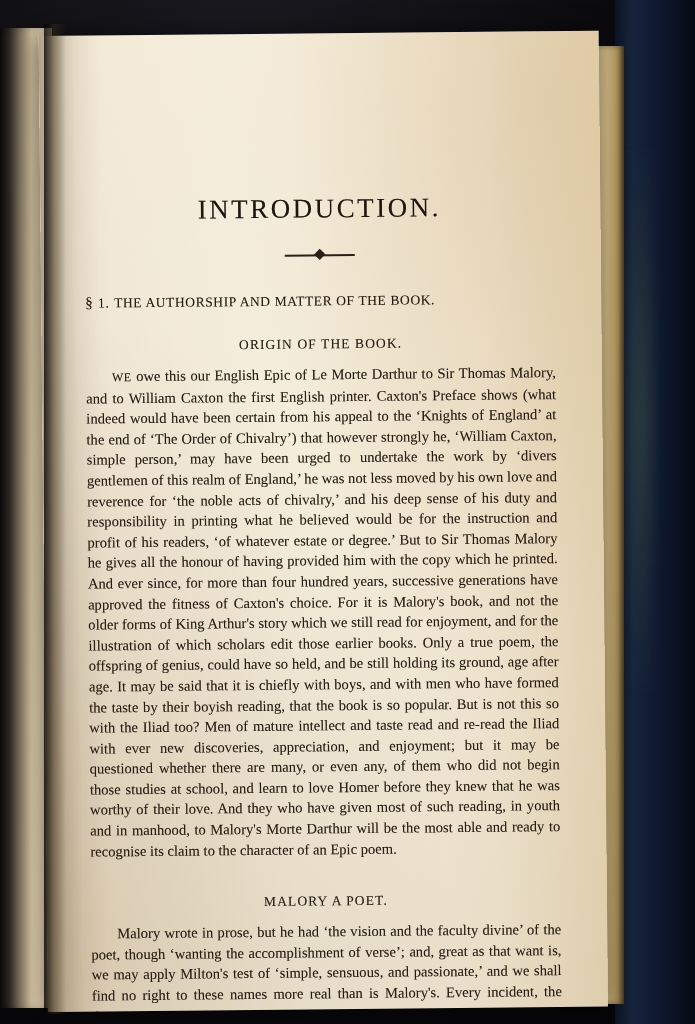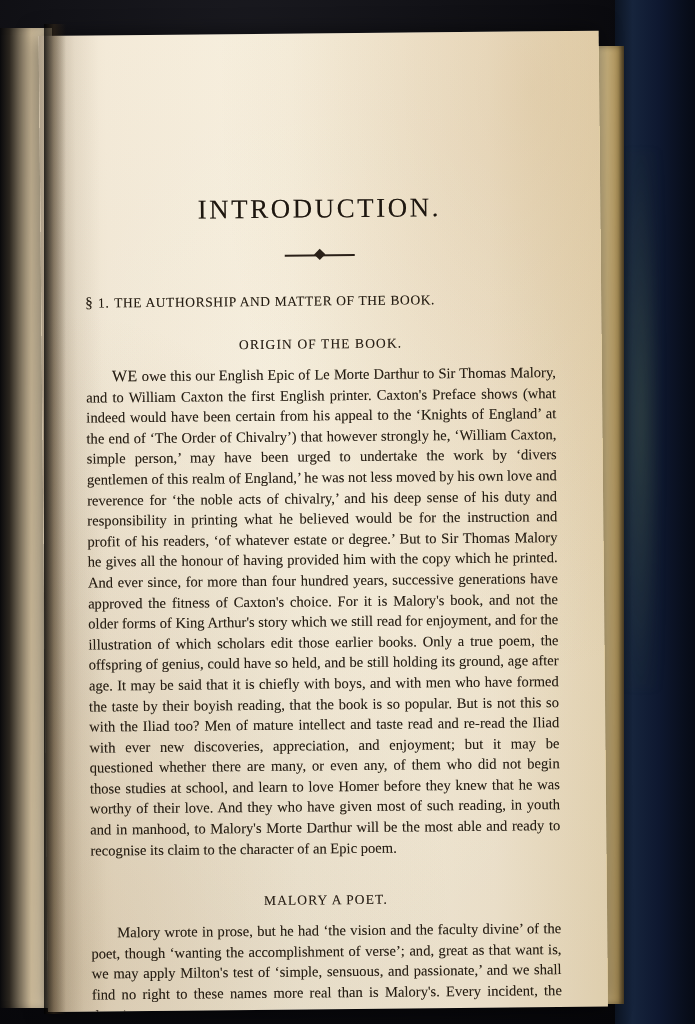--- a/index.html
+++ b/index.html
@@ -179,21 +179,21 @@
 
   p.body {
     margin: 12px 0 0 0;
     font-size: 14.6px;
     line-height: 20.6px;
     text-align: justify;
     text-indent: 26px;
     color: #251d13;
     hyphens: manual;
   }
-  p.body .dropcaps { font-size: 16px; letter-spacing: 0.5px; }
+  p.body .dropcaps { font-size: 12px; letter-spacing: 0.5px; }
 
   
   .text-col { text-shadow: 0 0 0.4px rgba(35,25,15,0.35); }
 </style>
 </head>
 <body>
 
 <div id="scene">
   <div class="backdrop"></div>
   <div class="left-page"></div>

